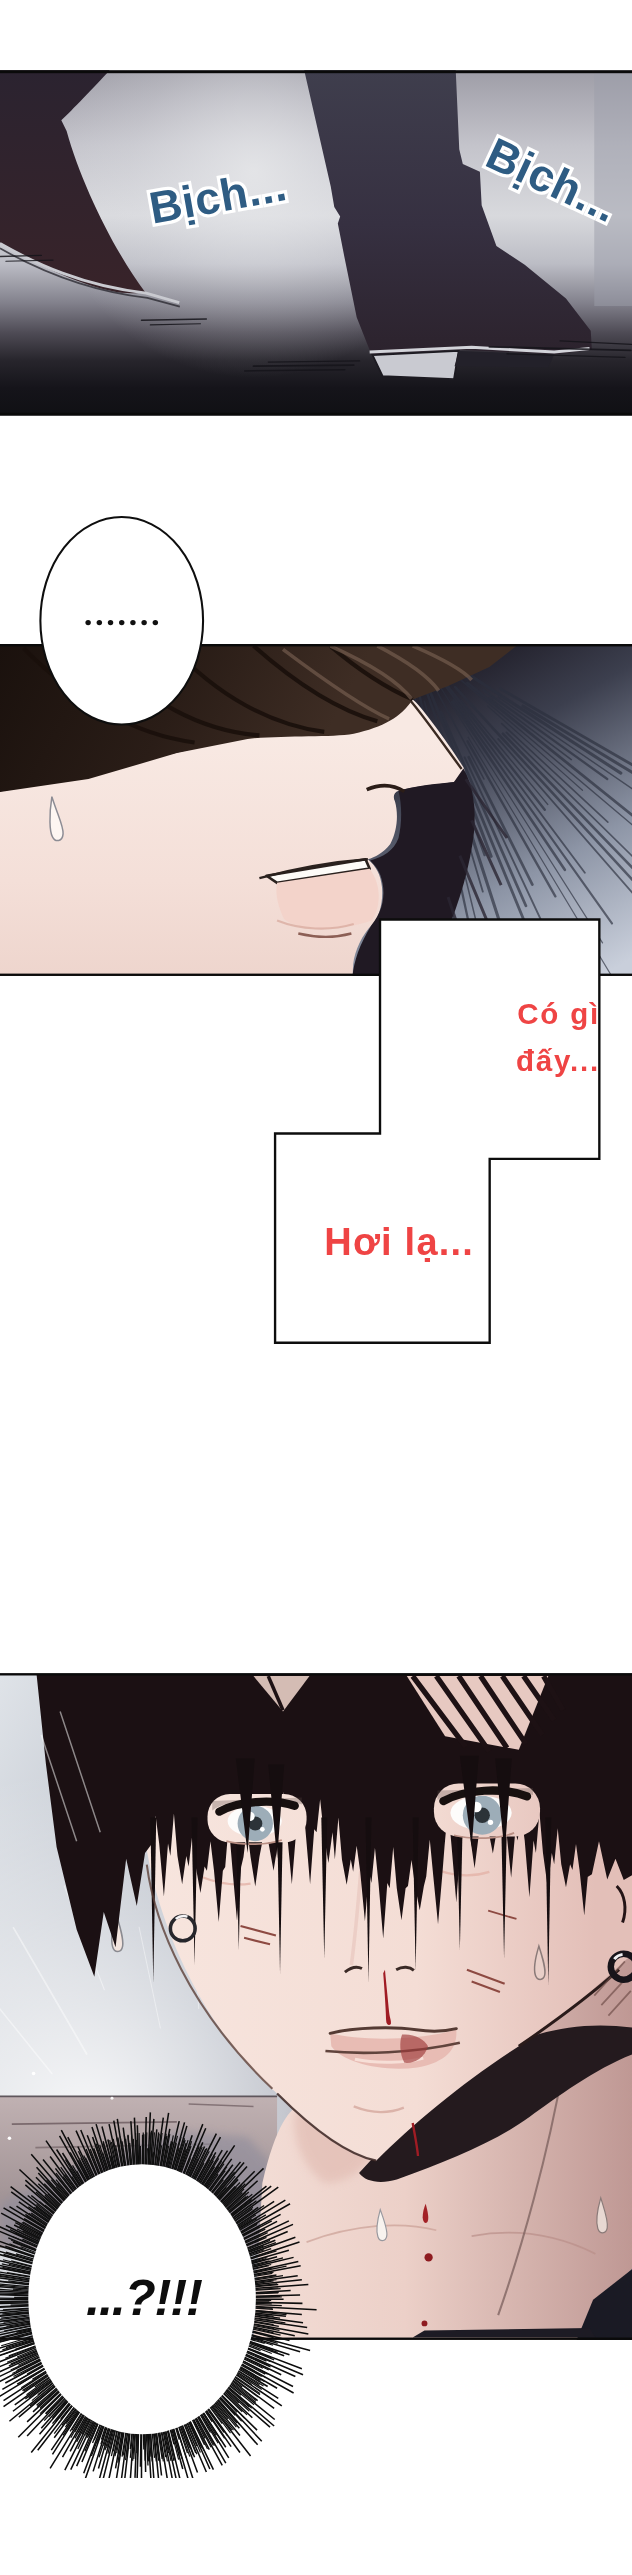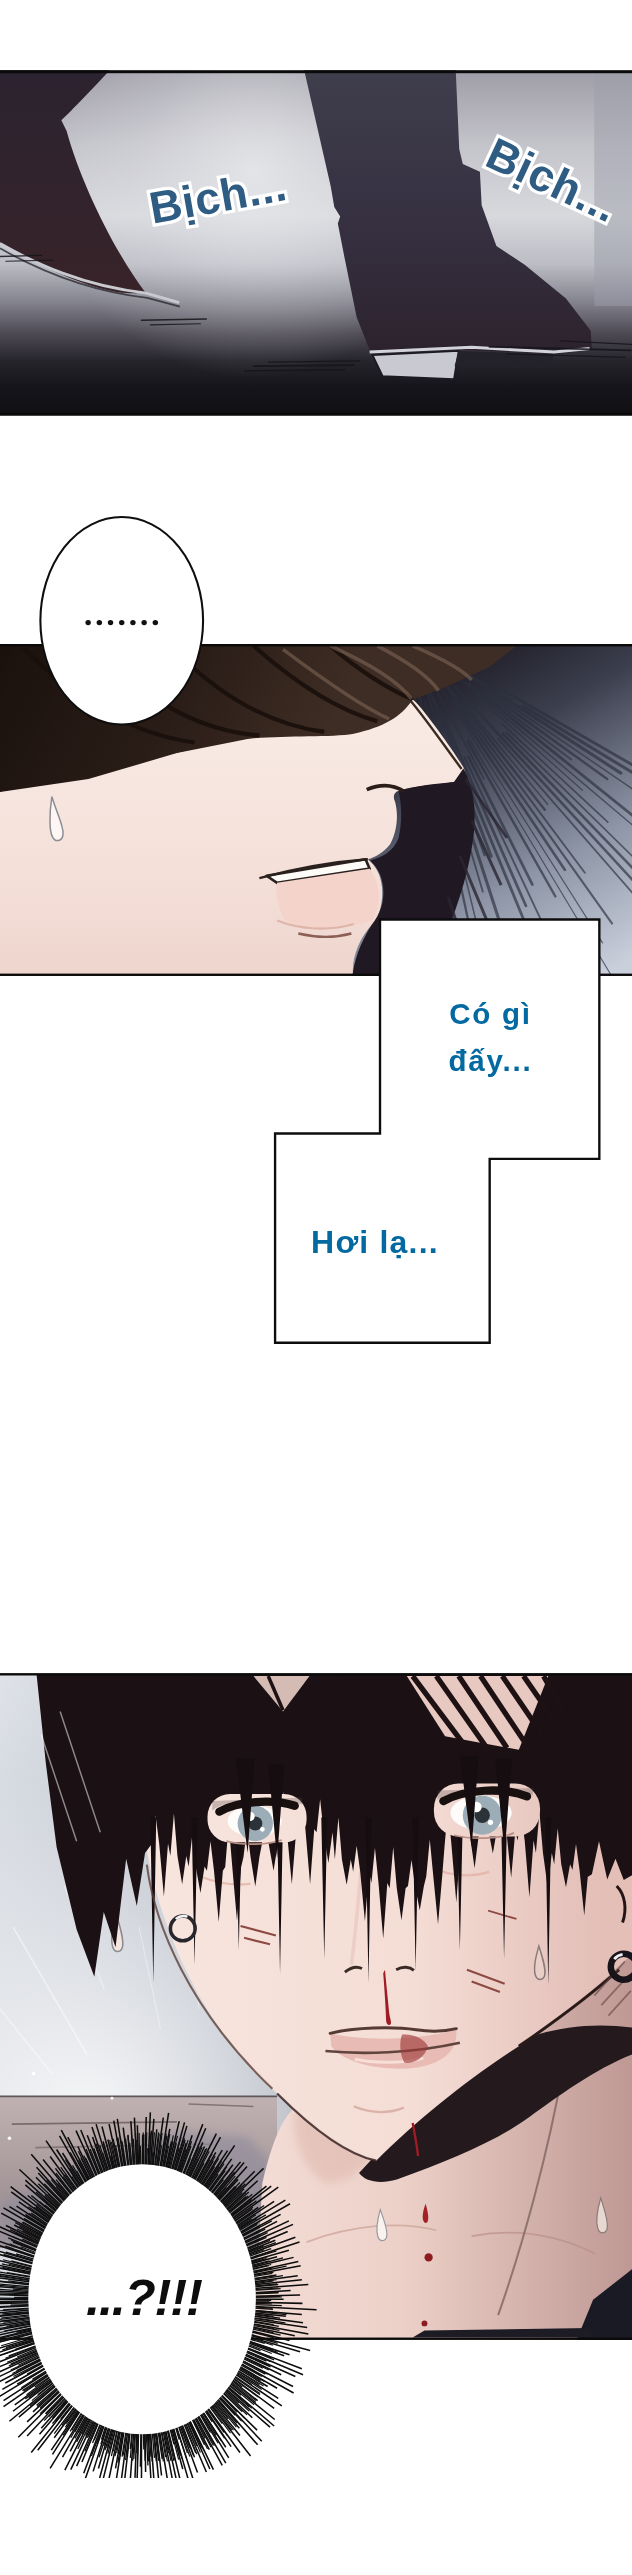--- a/index.html
+++ b/index.html
@@ -1,16 +1,16 @@
 <!DOCTYPE html>
 <html style="font-size:9.4px"><head><meta charset="utf-8">
 <style>
 html,body{margin:0;padding:0;background:#fff;width:632px;height:2576px;font-family:"Liberation Sans",sans-serif;}
 .abs{position:absolute;}
-.bx{position:absolute;color:#0369a1;text-align:center;font-weight:700;}
+.bx{position:absolute;color:#ef4444;text-align:right;font-weight:700;}
 </style></head>
 <body>
 <div style="position:relative;width:632px;height:2576px;overflow:hidden;">
 
 <svg class="abs" style="left:0;top:70px" width="632" height="346" viewBox="0 118 1072 586">
 <defs>
 <linearGradient id="p1bg" x1="0" y1="118" x2="0" y2="704" gradientUnits="userSpaceOnUse">
 <stop offset="0" stop-color="#9e9da7"></stop>
           <stop offset="0.22" stop-color="#c4c4cb"></stop>
           <stop offset="0.42" stop-color="#d8d9dd"></stop>
@@ -176,21 +176,21 @@
         <circle cx="264" cy="1056" r="4.6"></circle>
 </g>
 </svg>
 
 <svg class="abs" style="left:268px;top:912px" width="339" height="440" viewBox="455 1545 575 745">
 <path d="M645,1557 L1017,1557 L1017,1963 L831,1963 L831,2275 L467,2275 L467,1920 L645,1920 Z" fill="#ffffff" stroke="#0d0d0d" stroke-width="4"></path>
 </svg>
 
 <div class="bx" style="left:381px;top:990px;width:219px;font-size:29.5px;line-height:47px;letter-spacing:1.8px;">Có gì<br>đấy...</div>
 
-<div class="bx" style="left:276px;top:1217px;width:198px;font-size:32px;line-height:50px;letter-spacing:1.2px;">Hơi lạ...</div>
+<div class="bx" style="left:276px;top:1217px;width:198px;font-size:38px;line-height:50px;letter-spacing:1.2px;">Hơi lạ...</div>
 
 <svg class="abs" style="left:0;top:1673px" width="632" height="805" viewBox="0 2835 1072 1365">
 <defs>
 <filter id="soft" x="-20%" y="-20%" width="140%" height="140%">
           <feGaussianBlur stdDeviation="7"></feGaussianBlur>
         </filter>
 <linearGradient id="p3bg" x1="0" y1="2835" x2="1072" y2="3400" gradientUnits="userSpaceOnUse">
 <stop offset="0" stop-color="#dfe3e8"></stop>
           <stop offset="0.5" stop-color="#aab0bc"></stop>
           <stop offset="1" stop-color="#83808e"></stop>

